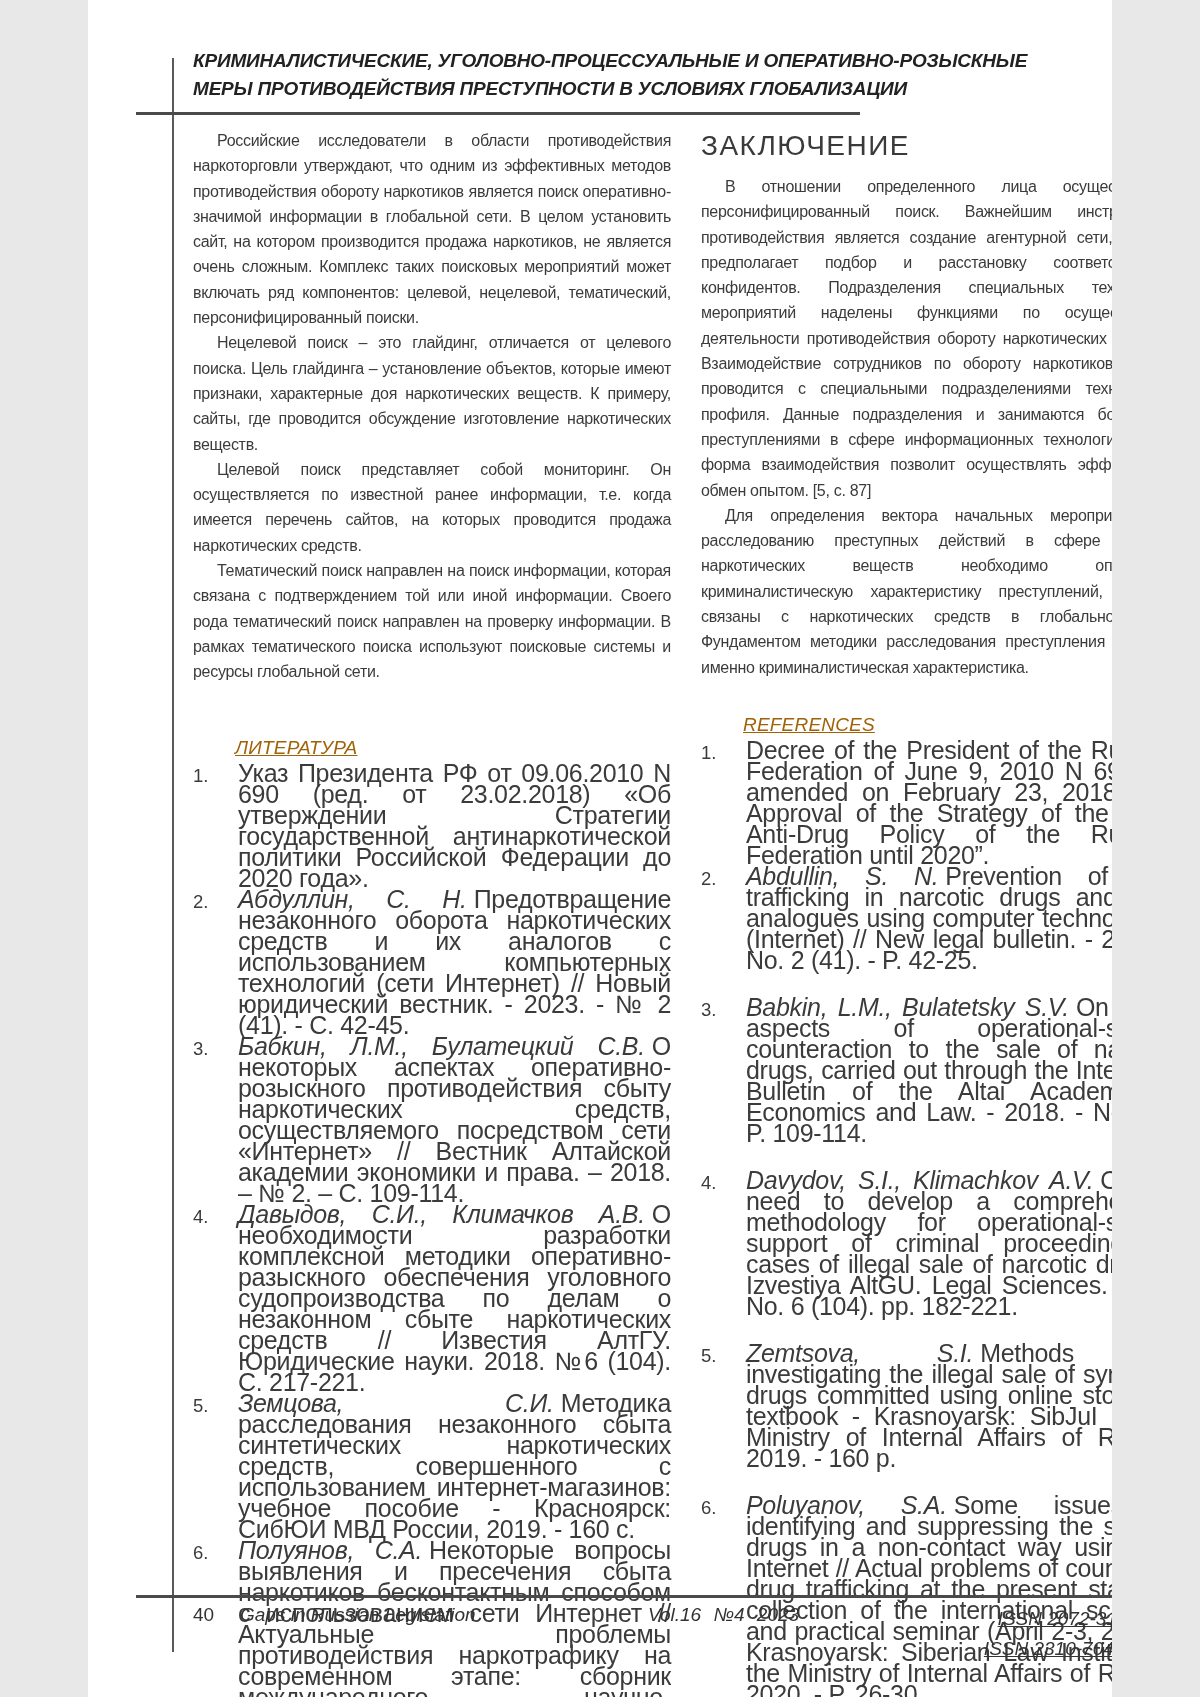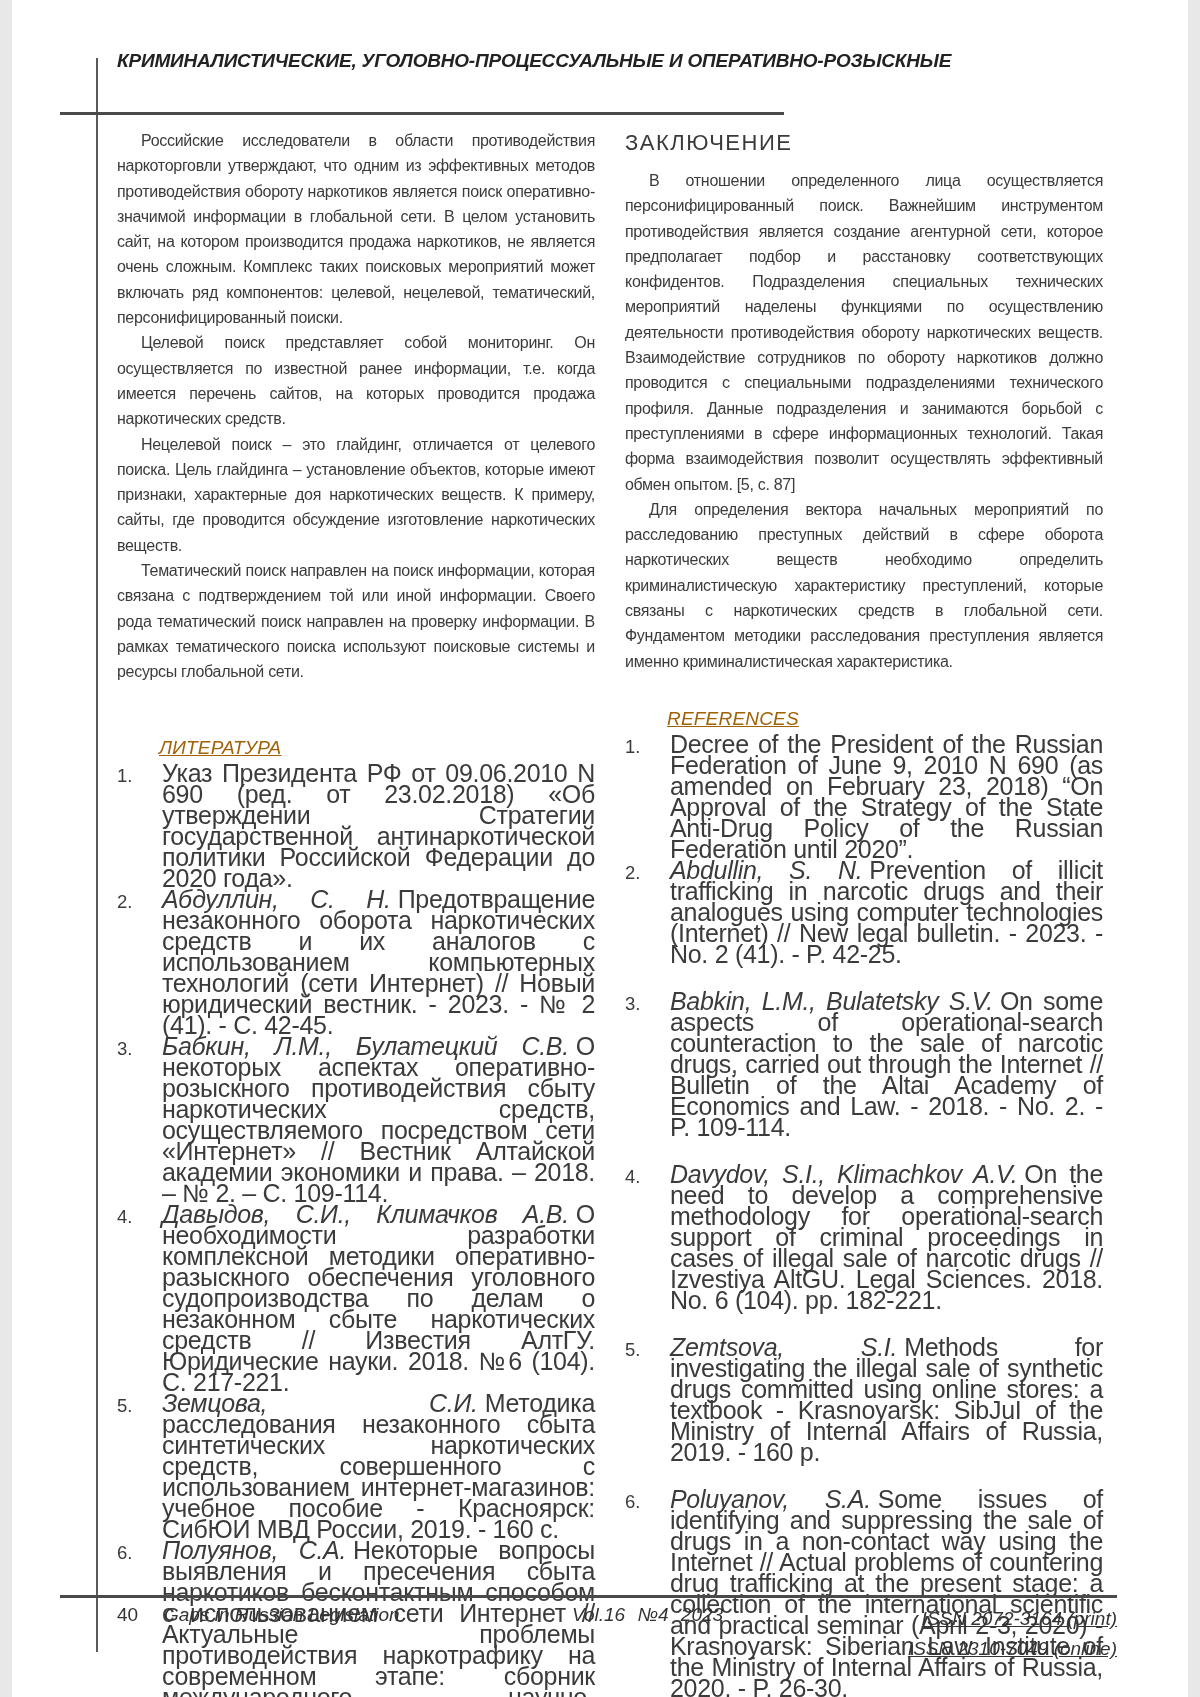--- a/index.html
+++ b/index.html
@@ -1,17 +1,17 @@
 <!DOCTYPE html>
 <html><head>
 <meta charset="utf-8">
 <style>
   html,body { margin:0; padding:0; background:#e8e8e8; }
   .page {
-    position:relative; width:1176px; height:1697px; margin:0 auto;
+    position:relative; width:1024px; height:1697px; margin:0 auto;
     background:#ffffff; color:#3b3b3b;
     font-family:"Liberation Sans", sans-serif;
     overflow:hidden;
   }
   .vrule {
     position:absolute; left:84px; top:58px; width:2px; height:1594px;
     background:#5a5a5a;
   }
   .hrule { position:absolute; height:3px; background:#4a4a4a; }
   .header-rule { left:48px; top:112px; width:724px; }
@@ -25,21 +25,21 @@
 
   .col { position:absolute; top:128px; width:478px; }
   .col-left  { left:105px; }
   .col-right { left:613px; }
 
   .body-p {
     margin:0; text-align:justify; text-indent:24px;
     font-size:16px; line-height:25.3px; letter-spacing:-0.3px;
   }
   .section-heading {
-    font-size:22px; letter-spacing:1.5px; color:#3a3a3a;
+    font-size:28px; letter-spacing:1.5px; color:#3a3a3a;
     margin:2px 0 12px 0;
   }
   .list-heading {
     font-style:italic; text-decoration:underline;
     font-size:19px; letter-spacing:0.2px;
     margin:52px 0 4px 42px; color:#a16207;
   }
   .col-right .list-heading { margin-top:34px; }
 
   .ref-list { margin-top:2px; }
@@ -65,28 +65,29 @@
 </style>
 </head>
 <body>
 
 <div class="page">
 
   <div class="vrule"></div>
 
   <div class="running-head">
     <span>КРИМИНАЛИСТИЧЕСКИЕ, УГОЛОВНО-ПРОЦЕССУАЛЬНЫЕ И ОПЕРАТИВНО-РОЗЫСКНЫЕ</span><br>
+    <span>МЕРЫ ПРОТИВОДЕЙСТВИЯ ПРЕСТУПНОСТИ В УСЛОВИЯХ ГЛОБАЛИЗАЦИИ</span>
   </div>
 
   <div class="hrule header-rule"></div>
 
   <div class="col col-left">
     <p class="body-p">Российские исследователи в области противодействия наркоторговли утверждают, что одним из эффективных методов противодействия обороту наркотиков является поиск оперативно-значимой информации в глобальной сети. В целом установить сайт, на котором производится продажа наркотиков, не является очень сложным. Комплекс таких поисковых мероприятий может включать ряд компонентов: целевой, нецелевой, тематический, персонифицированный поиски.</p>
+    <p class="body-p">Нецелевой поиск – это глайдинг, отличается от целевого поиска. Цель глайдинга – установление объектов, которые имеют признаки, характерные доя наркотических веществ. К примеру, сайты, где проводится обсуждение изготовление наркотических веществ.</p>
     <p class="body-p">Целевой поиск представляет собой мониторинг. Он осуществляется по известной ранее информации, т.е. когда имеется перечень сайтов, на которых проводится продажа наркотических средств.</p>
-    <p class="body-p">Нецелевой поиск – это глайдинг, отличается от целевого поиска. Цель глайдинга – установление объектов, которые имеют признаки, характерные доя наркотических веществ. К примеру, сайты, где проводится обсуждение изготовление наркотических веществ.</p>
     <p class="body-p">Тематический поиск направлен на поиск информации, которая связана с подтверждением той или иной информации. Своего рода тематический поиск направлен на проверку информации. В рамках тематического поиска используют поисковые системы и ресурсы глобальной сети.</p>
 
     <div class="list-heading">ЛИТЕРАТУРА</div>
 
     <div class="ref-list">
       <div class="ref-item">
         <span class="ref-num">1.</span>
         <span class="ref-body"><i class="ref-lead"></i><span>Указ Президента РФ от 09.06.2010 N 690 (ред. от 23.02.2018) «Об утверждении Стратегии государственной антинаркотической политики Российской Федерации до 2020 года».</span></span>
       </div>
       <div class="ref-item">

